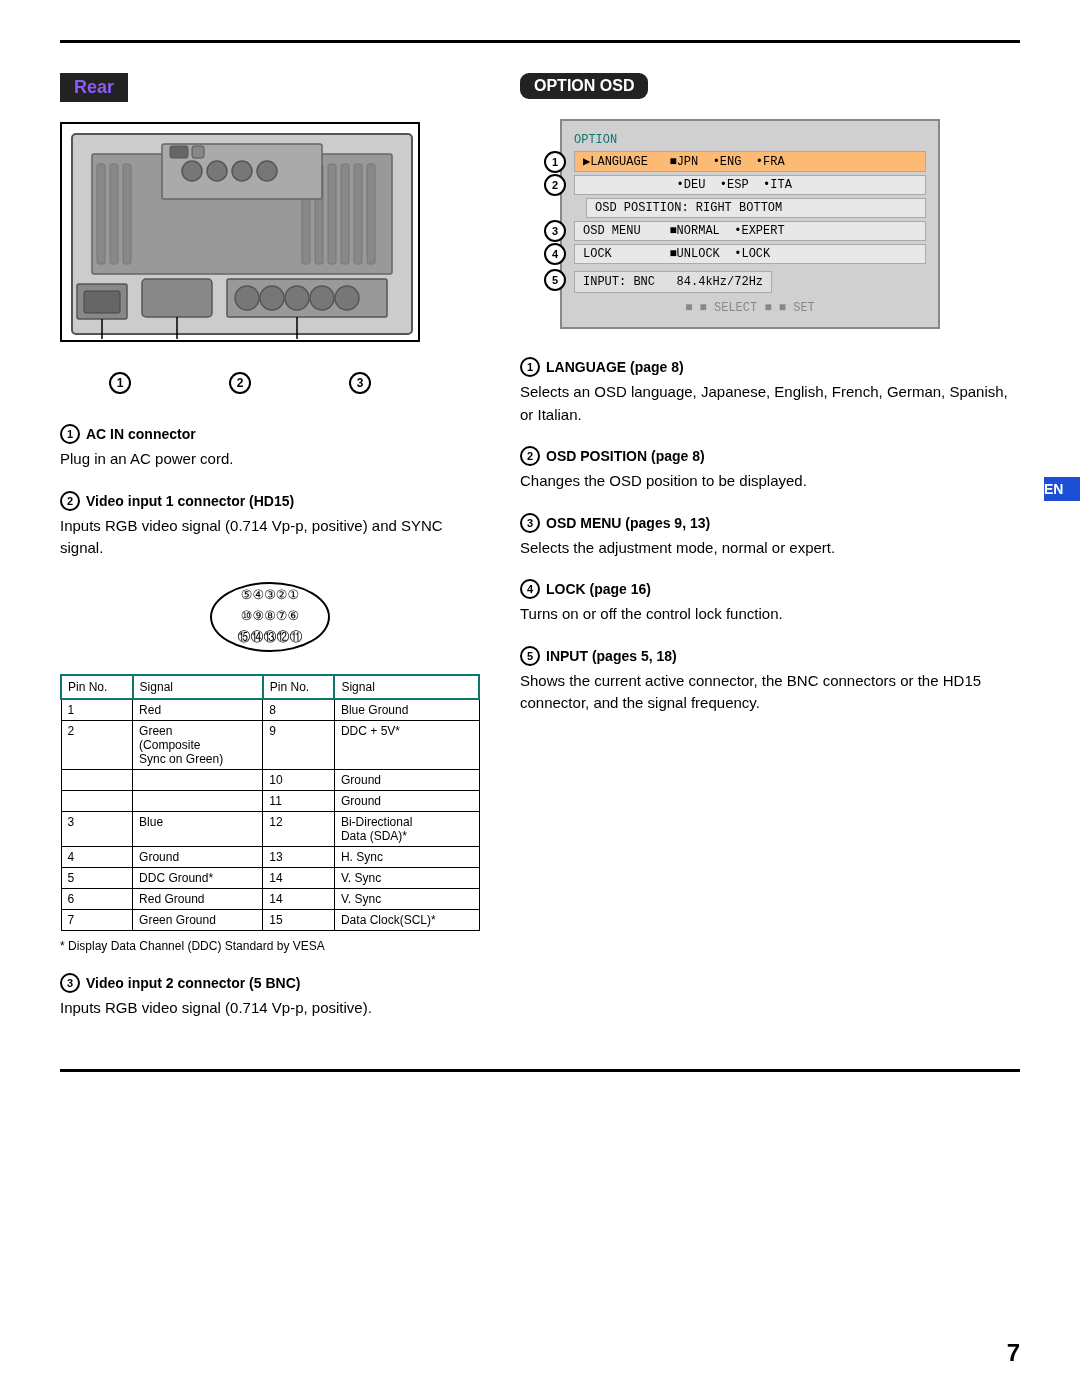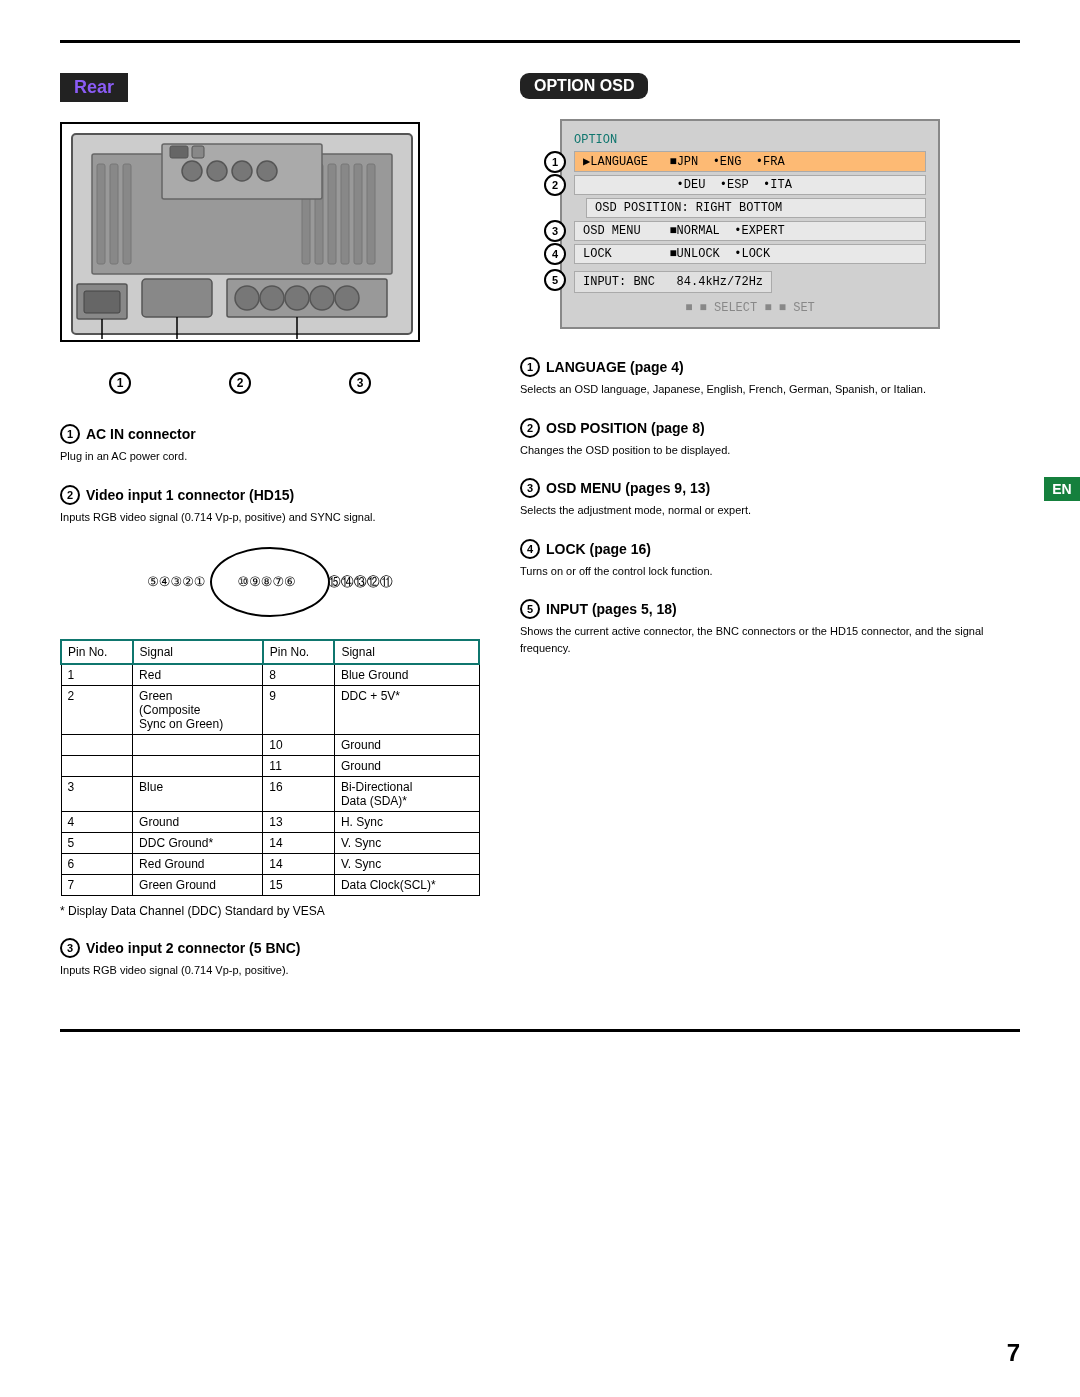--- a/index.html
+++ b/index.html
@@ -99,40 +99,39 @@
       font-size: 12px;
       font-weight: bold;
     }
 
     
     .section {
       margin-bottom: 20px;
     }
 
     .section-body {
-      font-size: 11px;
+      font-size: 15px;
       line-height: 1.5;
       color: #000;
     }
 
     
     .hd15-diagram {
       border: 2px solid #000;
       border-radius: 50%;
       width: 120px;
       height: 70px;
       display: flex;
-      flex-direction: row;
+      flex-direction: column;
       align-items: center;
       justify-content: center;
       margin: 12px auto;
       font-size: 13px;
       font-family: monospace;
       line-height: 1.6;
-      gap: 32px;
     }
 
     
     .pin-table {
       width: 100%;
       border-collapse: collapse;
       font-size: 12px;
       margin-top: 10px;
     }
 
@@ -221,25 +220,25 @@
       padding: 3px 8px;
       font-size: 12px;
       margin-top: 4px;
     }
 
     
     .en-badge {
       position: absolute;
       right: 0;
       width: 36px;
-      background: #15803d;
+      background: #1d4ed8;
       color: #fff;
       font-weight: bold;
       font-size: 14px;
-      text-align: center;
+      text-align: left;
       padding: 4px 0;
     }
 
     
     .page-number {
       position: absolute;
       bottom: 30px;
       right: 60px;
       font-size: 24px;
       font-weight: bold;
@@ -400,21 +399,21 @@
             </tr>
             <tr>
               <td></td>
               <td></td>
               <td>11</td>
               <td>Ground</td>
             </tr>
             <tr>
               <td>3</td>
               <td>Blue</td>
-              <td>16</td>
+              <td>12</td>
               <td>Bi-Directional<br>Data (SDA)*</td>
             </tr>
             <tr>
               <td>4</td>
               <td>Ground</td>
               <td>13</td>
               <td>H. Sync</td>
             </tr>
             <tr>
               <td>5</td>
@@ -492,21 +491,21 @@
       </div>
 
       
       <div class="right-sections">
 
         <div class="en-badge" style="position:absolute; right:-60px; top:120px;">EN</div>
 
         <div class="section">
           <div class="section-header">
             <span class="section-num-inline">1</span>
-            <span>LANGUAGE (page 4)</span>
+            <span>LANGUAGE (page 8)</span>
           </div>
           <div class="section-body">Selects an OSD language, Japanese, English, French, German, Spanish, or Italian.</div>
         </div>
 
         <div class="section">
           <div class="section-header">
             <span class="section-num-inline">2</span>
             <span>OSD POSITION (page 8)</span>
           </div>
           <div class="section-body">Changes the OSD position to be displayed.</div>

